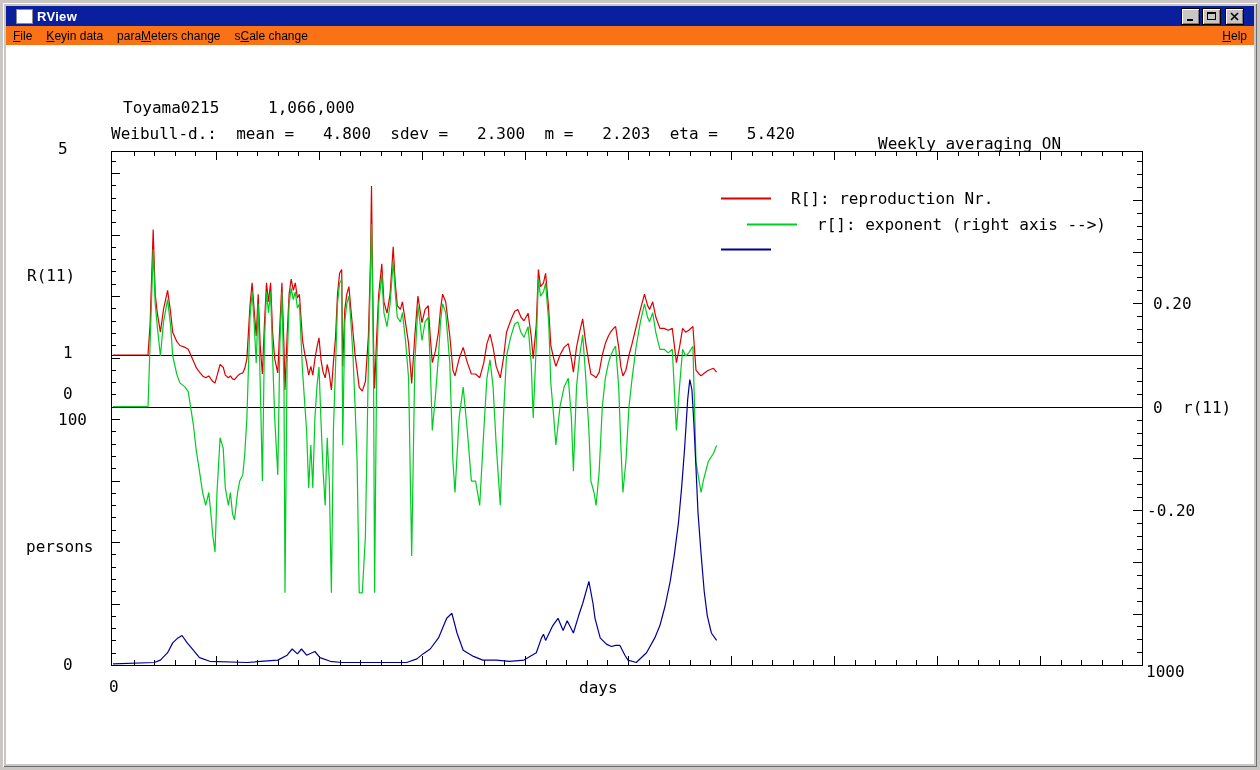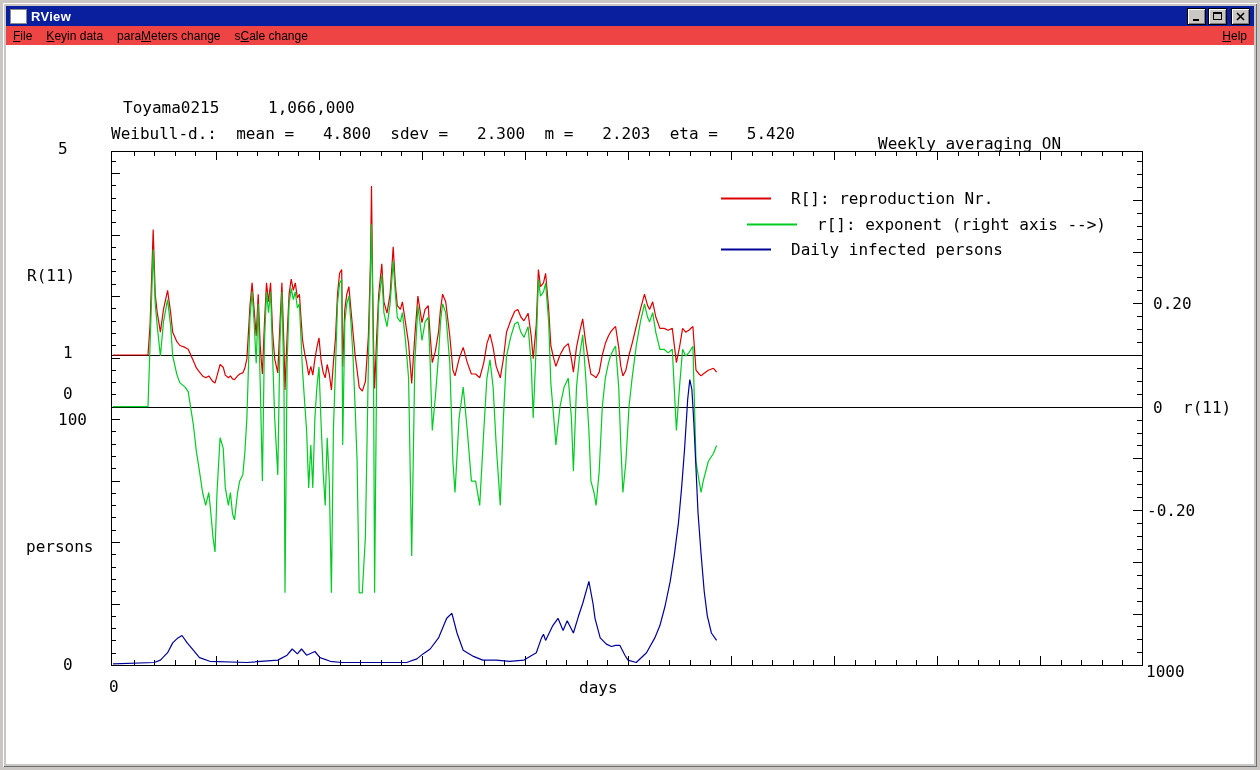--- a/index.html
+++ b/index.html
@@ -1,26 +1,26 @@
 <!DOCTYPE html>
 <html><head>
 <meta charset="utf-8">
 <style>
   html,body{margin:0;padding:0;background:#9a9a9a;}
   #window{position:relative;width:1260px;height:770px;background:#c9c6c3;overflow:hidden;
           border-left:3px solid #c9c6c3;border-right:3px solid #c9c6c3;border-bottom:3px solid #c9c6c3;border-top:3px solid #c9c6c3;
           box-sizing:border-box;box-shadow:inset 1px 1px 0 #ffffff, inset -1px -1px 0 #6d6d6d;}
-  #titlebar{position:absolute;left:3px;top:3px;right:3px;height:20px;background:#0a1f9e;display:flex;align-items:center;padding:0 2px;}
+  #titlebar{position:absolute;left:3px;top:3px;right:3px;height:20px;background:#0a1f9e;display:flex;align-items:center;padding:0 8px;}
   #app-icon{width:15px;height:13px;background:#ffffff;border:1px solid #8a8a8a;margin:0 4px 0 2px;}
   #title-text{color:#ffffff;font:bold 13px "Liberation Sans",sans-serif;letter-spacing:.3px;}
   #win-buttons{margin-left:auto;display:flex;gap:2px;padding-right:2px;}
   .win-btn{width:17px;height:15px;background:#c9c6c3;border:1px solid #000;box-shadow:inset 1px 1px 0 #fff, inset -1px -1px 0 #7a7a7a;
            display:flex;align-items:center;justify-content:center;cursor:pointer;}
   .win-btn.close{margin-left:2px;}
-  #menubar{position:absolute;left:3px;top:23px;right:3px;height:19px;background:#ef4444;display:flex;align-items:center;
+  #menubar{position:absolute;left:3px;top:23px;right:3px;height:19px;background:#f97316;display:flex;align-items:center;
            font:12px "Liberation Sans",sans-serif;color:#000;}
   .menu-item{padding:2px 7px;cursor:default;}
   .menu-item.right{margin-left:auto;}
   .menu-item u{text-decoration:underline;}
   #client{position:absolute;left:3px;top:42px;right:3px;bottom:3px;background:#ffffff;}
   #chart-svg{position:absolute;left:0;top:0;pointer-events:none;}
   .chart-label{position:absolute;font:16px "DejaVu Sans Mono",monospace;color:#000;white-space:pre;transform:translateY(-50%);}
   .legend-row{position:absolute;display:flex;align-items:center;height:17px;transform:translateY(-50%);gap:16px;}
   .legend-line{width:50px;height:0;border-top:2px solid #000;margin-right:4px;}
   .legend-text{font:16px "DejaVu Sans Mono",monospace;color:#000;white-space:pre;}
@@ -276,17 +276,16 @@
       <div class="legend-row" style="left: 718px; top: 195px;">
         <div class="legend-line" style="border-top-color: rgb(221, 0, 0);"></div>
         <div class="legend-text">R[]: reproduction Nr.</div>
       </div>
       <div class="legend-row" style="left: 744px; top: 221px;">
         <div class="legend-line" style="border-top-color: rgb(0, 204, 34);"></div>
         <div class="legend-text">r[]: exponent (right axis --&gt;)</div>
       </div>
       <div class="legend-row" style="left: 718px; top: 246px;">
         <div class="legend-line" style="border-top-color: rgb(0, 0, 153);"></div>
-        <div class="legend-text">Daily infected persons</div>
       </div>
     </div>
 
 </div>
 
 </body></html>

